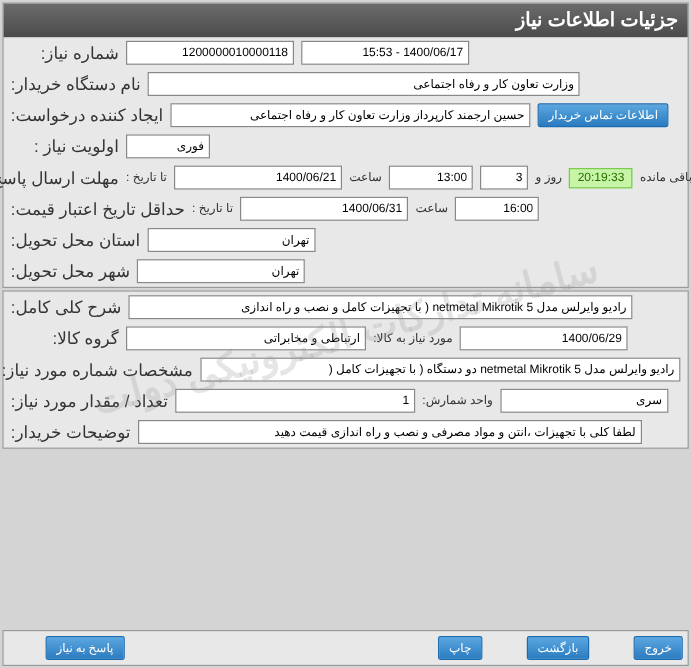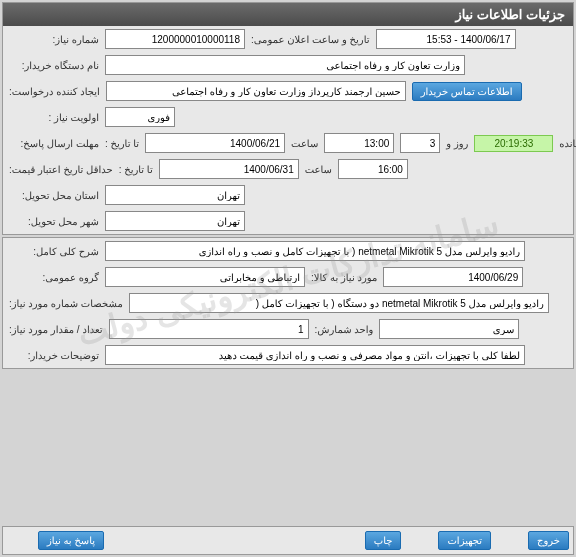--- a/index.html
+++ b/index.html
@@ -26,32 +26,32 @@
 }
 .panel {
   background: #e8e8e8;
   margin: 2px;
   border: 1px solid #999;
 }
 .header-bar {
   background: linear-gradient(#6b6b6b, #4b4b4b);
   color: #fff;
   padding: 4px 8px;
-  font-size: 13px;
+  font-size: 16px;
   font-weight: bold;
 }
 .row {
   display: flex;
   flex-direction: row-reverse;
   align-items: center;
   padding: 3px 6px;
   gap: 6px;
 }
 .label {
-  font-size: 10px;
+  font-size: 14px;
   color: #333;
   white-space: nowrap;
   min-width: 90px;
   text-align: right;
 }
 .sublabel {
   font-size: 10px;
   color: #333;
   white-space: nowrap;
 }
@@ -70,26 +70,26 @@
 .field-sm { width: 70px; }
 .field-xs { width: 40px; }
 .btn-link {
   background: linear-gradient(#5ba7e0, #2b7bc0);
   color: #fff;
   border: 1px solid #1a6bb0;
   border-radius: 2px;
   padding: 3px 8px;
   font-size: 10px;
   cursor: pointer;
-  font-family: Liberation Sans, sans-serif;
+  font-family: Liberation Serif, serif;
 }
 .timer {
   background: #c6f5a8;
   border: 1px solid #7cc950;
-  padding: 2px 19px;
+  padding: 2px 6px;
   font-size: 10px;
   color: #2a6b00;
   direction: ltr;
 }
 .footer {
   position: absolute;
   bottom: 2px;
   left: 2px;
   right: 2px;
   background: #e8e8e8;
@@ -108,21 +108,20 @@
 <body>
 
 <div class="watermark">سامانه تدارکات الکترونیکی دولت</div>
 
 <div class="panel">
   <div class="header-bar">جزئیات اطلاعات نیاز</div>
 
   <div class="row">
     <span class="label">شماره نیاز:</span>
     <input type="text" class="field field-med" value="1200000010000118" style="">
-    <span class="sublabel">تاریخ و ساعت اعلان عمومی:</span>
     <input type="text" class="field field-med" value="1400/06/17 - 15:53" style="">
   </div>
 
   <div class="row">
     <span class="label">نام دستگاه خریدار:</span>
     <input type="text" class="field field-wide" value="وزارت تعاون کار و رفاه اجتماعی" style="">
   </div>
 
   <div class="row">
     <span class="label">ایجاد کننده درخواست:</span>
@@ -167,21 +166,21 @@
 </div>
 
 <div class="panel">
 
   <div class="row">
     <span class="label">شرح کلی کامل:</span>
     <input type="text" class="field" style="width: 420px;" value="رادیو وایرلس مدل netmetal Mikrotik 5 ( با تجهیزات کامل و نصب و راه اندازی">
   </div>
 
   <div class="row">
-    <span class="label">گروه عمومی:</span>
+    <span class="label">گروه کالا:</span>
     <input type="text" class="field field-med" style="width: 200px;" value="ارتباطی و مخابراتی">
     <span class="sublabel">مورد نیاز به کالا:</span>
     <input type="text" class="field field-med" value="1400/06/29" style="">
   </div>
 
   <div class="row">
     <span class="label">مشخصات شماره مورد نیاز:</span>
     <input type="text" class="field" style="width: 420px;" value="رادیو وایرلس مدل netmetal Mikrotik 5 دو دستگاه ( با تجهیزات کامل (">
   </div>
 
@@ -193,17 +192,17 @@
   </div>
 
   <div class="row">
     <span class="label">توضیحات خریدار:</span>
     <input type="text" class="field" style="width: 420px;" value="لطفا کلی با تجهیزات ،انتن و مواد مصرفی و نصب و راه اندازی قیمت دهید">
   </div>
 </div>
 
 <div class="footer">
   <button class="btn-link">خروج</button>
-  <button class="btn-link">تجهیزات</button>
+  <button class="btn-link">بازگشت</button>
   <button class="btn-link">چاپ</button>
   <div style="flex:1"></div>
   <button class="btn-link primary">پاسخ به نیاز</button>
 </div>
 
 </body></html>

